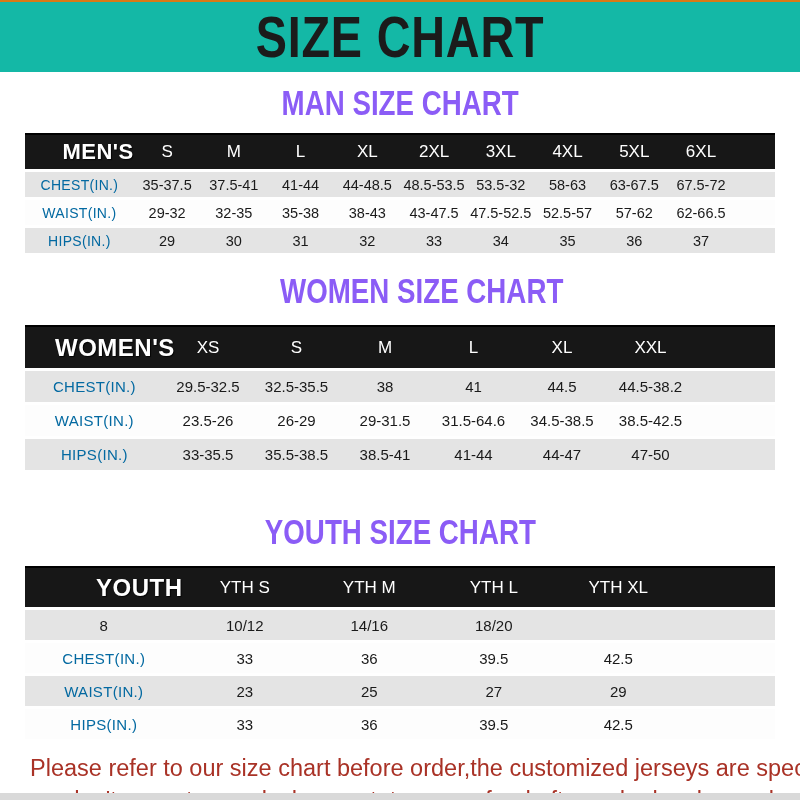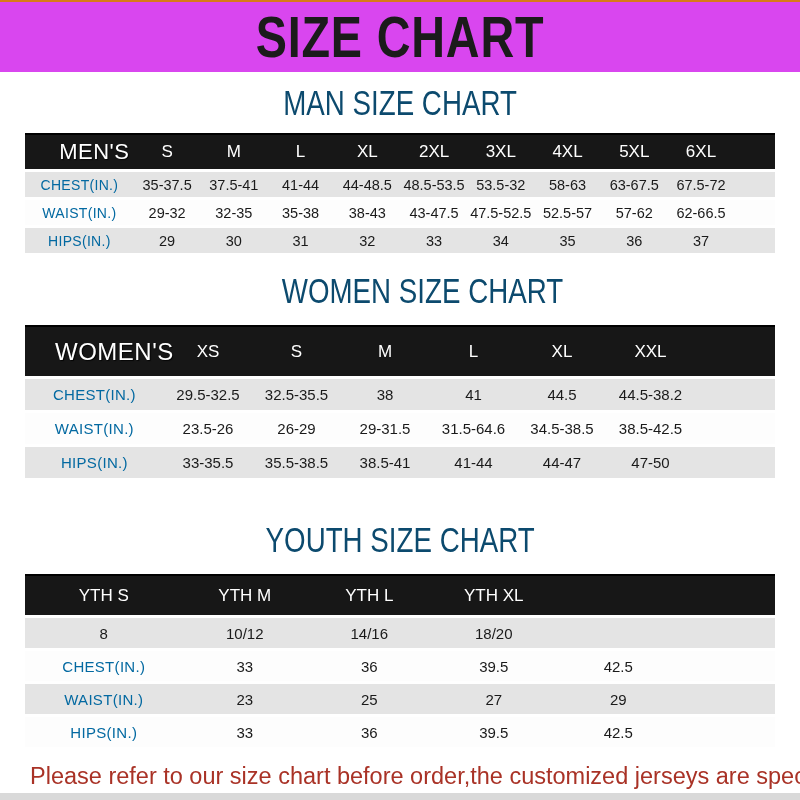--- a/index.html
+++ b/index.html
@@ -6,60 +6,60 @@
   body {
     width:800px; height:800px;
     background:#ffffff;
     font-family:"Liberation Sans", sans-serif;
     overflow:hidden;
     position:relative;
   }
   
   .banner {
     height:72px;
-    background:#d946ef;
+    background:#14b8a6;
     display:flex; align-items:center; justify-content:center;
     border-top:2px solid #d87a16;
     box-sizing:border-box;
   }
   .banner-title {
     display:inline-block;
     font-size:57px; font-weight:700;
     color:#1b1b1b;
     letter-spacing:1px;
     transform:scaleX(0.82);
     white-space:nowrap;
   }
   
   .section-title {
-    text-align:center; font-weight:400;
-    font-size:33px; color:#0c4a6e;
+    text-align:center; font-weight:700;
+    font-size:33px; color:#8b5cf6;
     white-space:nowrap;
   }
   .section-title > span { display:inline-block; transform:scale(0.84,1.04); }
   .man-title   { margin:13px 0 10px 0; }
   .women-title { margin:20px 0 14px 0;padding-left:44px; }
   .youth-title { margin:44px 0 14px 0; }
   
   .size-table { width:750px; margin:0 auto; }
   .row { display:grid; align-items:center; }
   .men-row   { grid-template-columns:14.5% repeat(9, 8.9%) 1fr; }
   .women-row { grid-template-columns:18.5% repeat(6, 11.8%) 1fr; }
   .youth-row { grid-template-columns:21% repeat(4, 16.6%) 1fr; }
   .head {
     background:#171717; color:#ffffff;
     border-top:2px solid #000;
     box-sizing:border-box;
   }
   .men-head   { height:36px; }
-  .women-head { height:51px; }
+  .women-head { height:43px; }
   .youth-head { height:41px; }
   .head .rowlabel {
-    font-weight:400; font-size:22px; letter-spacing:0.5px;
-    padding-left:30px; text-align:center;
+    font-weight:700; font-size:22px; letter-spacing:0.5px;
+    padding-left:30px; text-align:right;
     text-shadow:1px 1px 1px rgba(0,0,0,0.8);
   }
   .women-head .rowlabel, .youth-head .rowlabel { font-size:24px; }
   .head .cell { font-size:17px; text-align:center; font-weight:400; }
   .data-row { border-top:3px solid #ffffff; font-size:15px; color:#1a1a1a; }
   .men-data   { height:25px; font-size:14.5px; }
   .women-data { height:31px; }
   .youth-data { height:30px; }
   .gray  { background:#E4E4E4; }
   .white { background:#FDFDFD; }
@@ -185,20 +185,21 @@
     <div class="cell">47-50</div>
   </div>
 </div>
 
 <div class="section-title youth-title">
   <span>YOUTH SIZE CHART</span>
 </div>
 
 <div class="size-table">
   <div class="row youth-row head youth-head">
+    <div class="rowlabel">YOUTH</div>
     <div class="cell">YTH S</div>
     <div class="cell">YTH M</div>
     <div class="cell">YTH L</div>
     <div class="cell">YTH XL</div>
   </div>
   <div class="row youth-row data-row youth-data gray">
     <div class="cell">8</div>
     <div class="cell">10/12</div>
     <div class="cell">14/16</div>
     <div class="cell">18/20</div>

